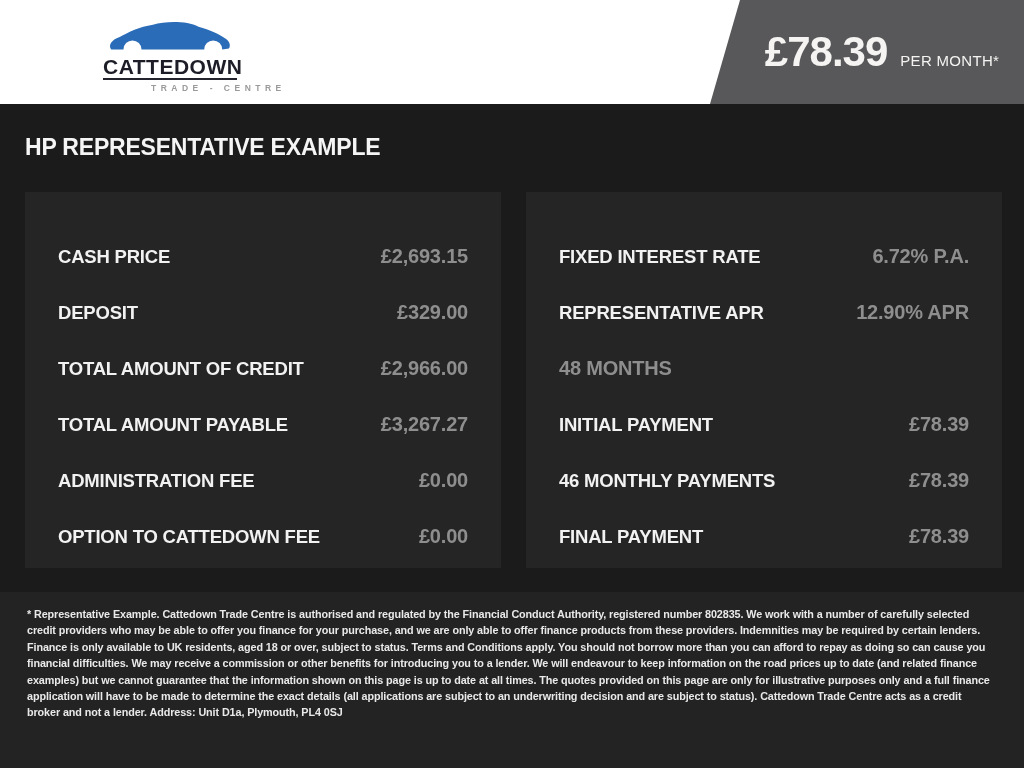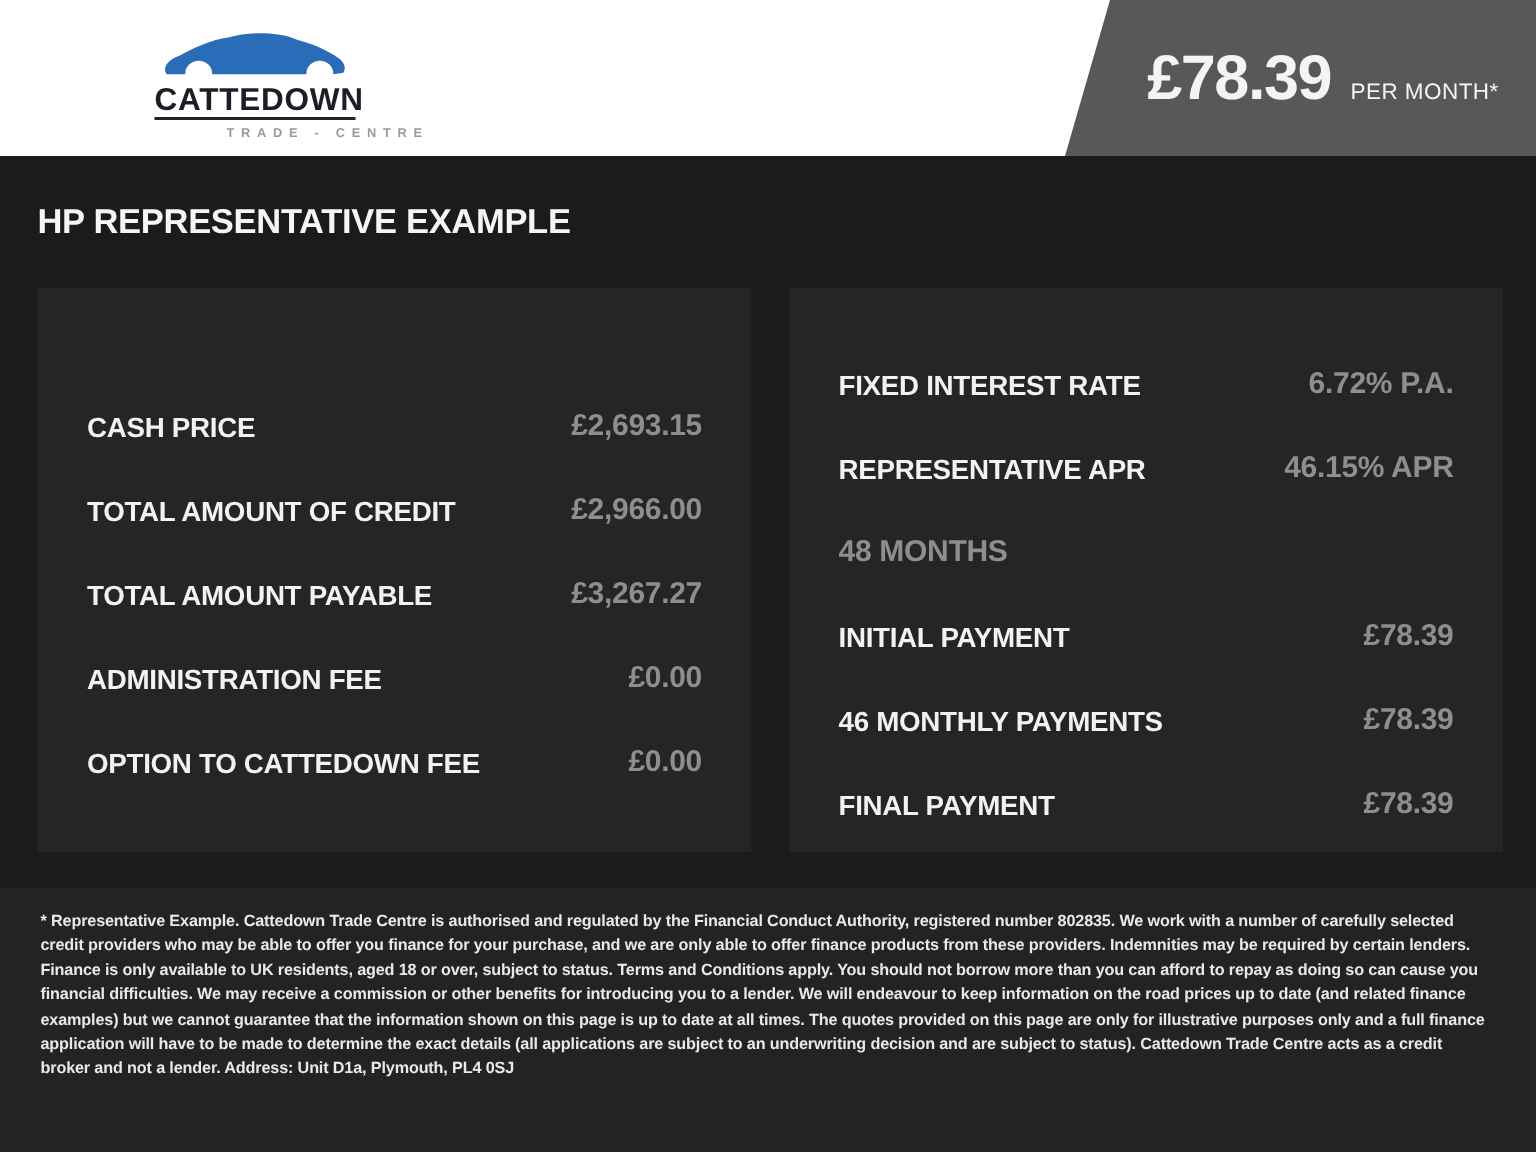--- a/index.html
+++ b/index.html
@@ -177,20 +177,24 @@
     <h1 class="page-title">HP REPRESENTATIVE EXAMPLE</h1>
 
     <div class="panels">
 
       <div class="panel">
         <div class="finance-row">
           <span class="label">CASH PRICE</span>
           <span class="value">£2,693.15</span>
         </div>
         <div class="finance-row">
+          <span class="label">DEPOSIT</span>
+          <span class="value">£329.00</span>
+        </div>
+        <div class="finance-row">
           <span class="label">TOTAL AMOUNT OF CREDIT</span>
           <span class="value">£2,966.00</span>
         </div>
         <div class="finance-row">
           <span class="label">TOTAL AMOUNT PAYABLE</span>
           <span class="value">£3,267.27</span>
         </div>
         <div class="finance-row">
           <span class="label">ADMINISTRATION FEE</span>
           <span class="value">£0.00</span>
@@ -201,21 +205,21 @@
         </div>
       </div>
 
       <div class="panel">
         <div class="finance-row">
           <span class="label">FIXED INTEREST RATE</span>
           <span class="value">6.72% P.A.</span>
         </div>
         <div class="finance-row">
           <span class="label">REPRESENTATIVE APR</span>
-          <span class="value">46.15% APR</span>
+          <span class="value">12.90% APR</span>
         </div>
         <div class="finance-row">
           <span class="value">48 MONTHS</span>
         </div>
         <div class="finance-row">
           <span class="label">INITIAL PAYMENT</span>
           <span class="value">£78.39</span>
         </div>
         <div class="finance-row">
           <span class="label">46 MONTHLY PAYMENTS</span>

